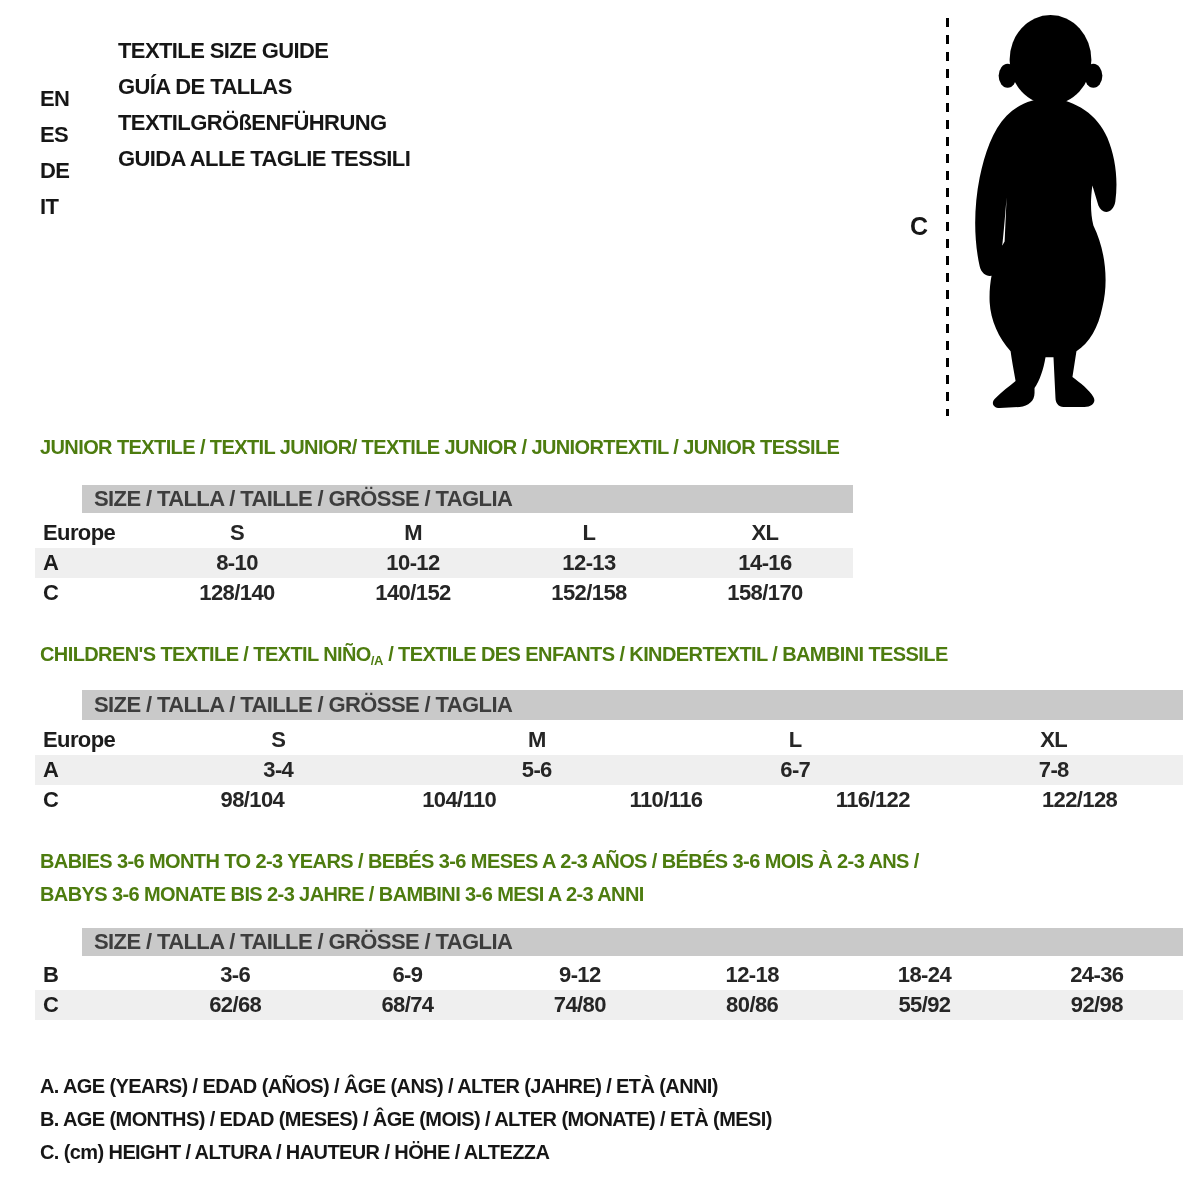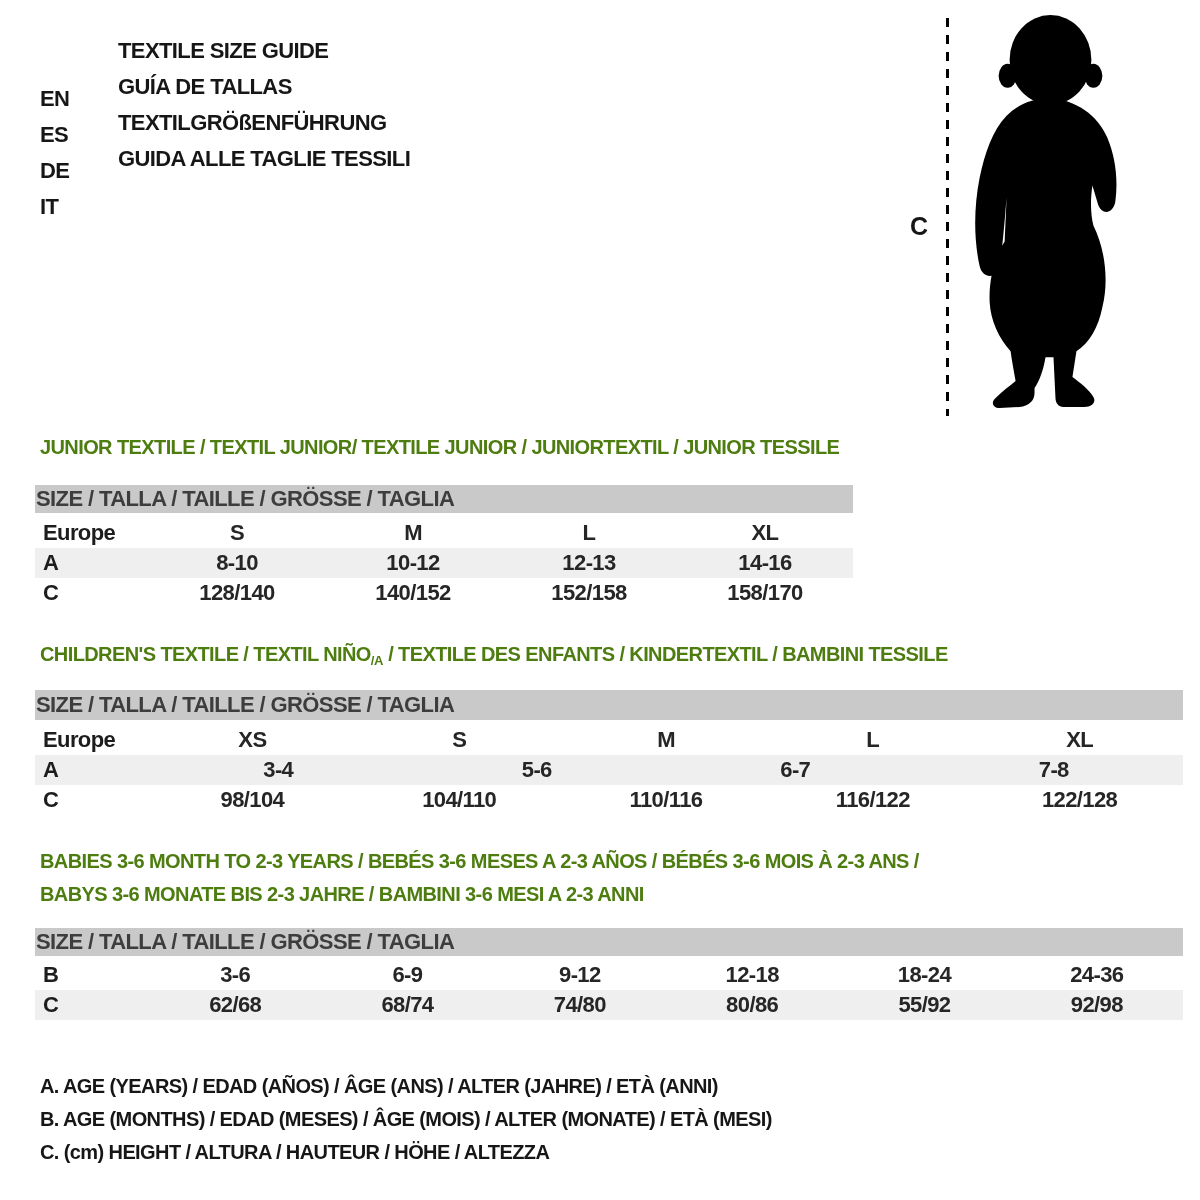--- a/index.html
+++ b/index.html
@@ -23,22 +23,22 @@
   .sec-title{
     position:absolute;left:40px;font-size:20px;font-weight:700;letter-spacing:-0.6px;
     white-space:nowrap;color:#4d7c0f;
   }
   .sec-title .subsc{font-size:13px;position:relative;top:4px;letter-spacing:-0.3px;}
   .sec-title-2l{line-height:33px;}
   
   .stable{position:absolute;left:35px;}
   .bar{
     height:28px;line-height:28px;background:#c9c9c9;color:#3d3d3d;
-    font-size:22px;font-weight:700;letter-spacing:-0.6px;padding-left:1px;
-    margin-bottom:5px;box-sizing:border-box;white-space:nowrap;
+    font-size:22px;font-weight:700;letter-spacing:-0.6px;padding-left:12px;
+    margin-bottom:5px;box-sizing:border-box;white-space:nowrap;margin-left:47px;
   }
   .bar.tall{height:30px;line-height:30px;}
   .trow{display:flex;height:30px;line-height:30px;}
   .trow.alt{background:#efefef;}
   .cell{flex:1;text-align:center;font-size:22px;font-weight:700;letter-spacing:-0.6px;color:#262626;}
   .cell.rlabel{flex:0 0 106px;text-align:left;padding-left:8px;color:#1d1d1d;}
   
   .footnotes{position:absolute;left:40px;top:1070px;}
   .footnote{height:33px;line-height:33px;font-size:20px;font-weight:700;letter-spacing:-0.6px;white-space:nowrap;}
 </style>
@@ -132,21 +132,20 @@
       <div class="cell">152/158</div>
       <div class="cell">158/170</div>
     </div>
   </div>
 
   <div class="sec-title" style="top:643px"><span>CHILDREN'S TEXTILE / TEXTIL NIÑO</span><span class="subsc">/A</span><span> / TEXTILE DES ENFANTS / KINDERTEXTIL / BAMBINI TESSILE</span></div>
   <div class="stable" style="top:690px;width:1148px">
     <div class="bar tall">SIZE / TALLA / TAILLE / GRÖSSE / TAGLIA</div>
     <div class="trow">
       <div class="cell rlabel">Europe</div>
-      <div class="cell">XS</div>
       <div class="cell">S</div>
       <div class="cell">M</div>
       <div class="cell">L</div>
       <div class="cell">XL</div>
     </div>
     <div class="trow alt">
       <div class="cell rlabel">A</div>
       <div class="cell">3-4</div>
       <div class="cell">5-6</div>
       <div class="cell">6-7</div>

